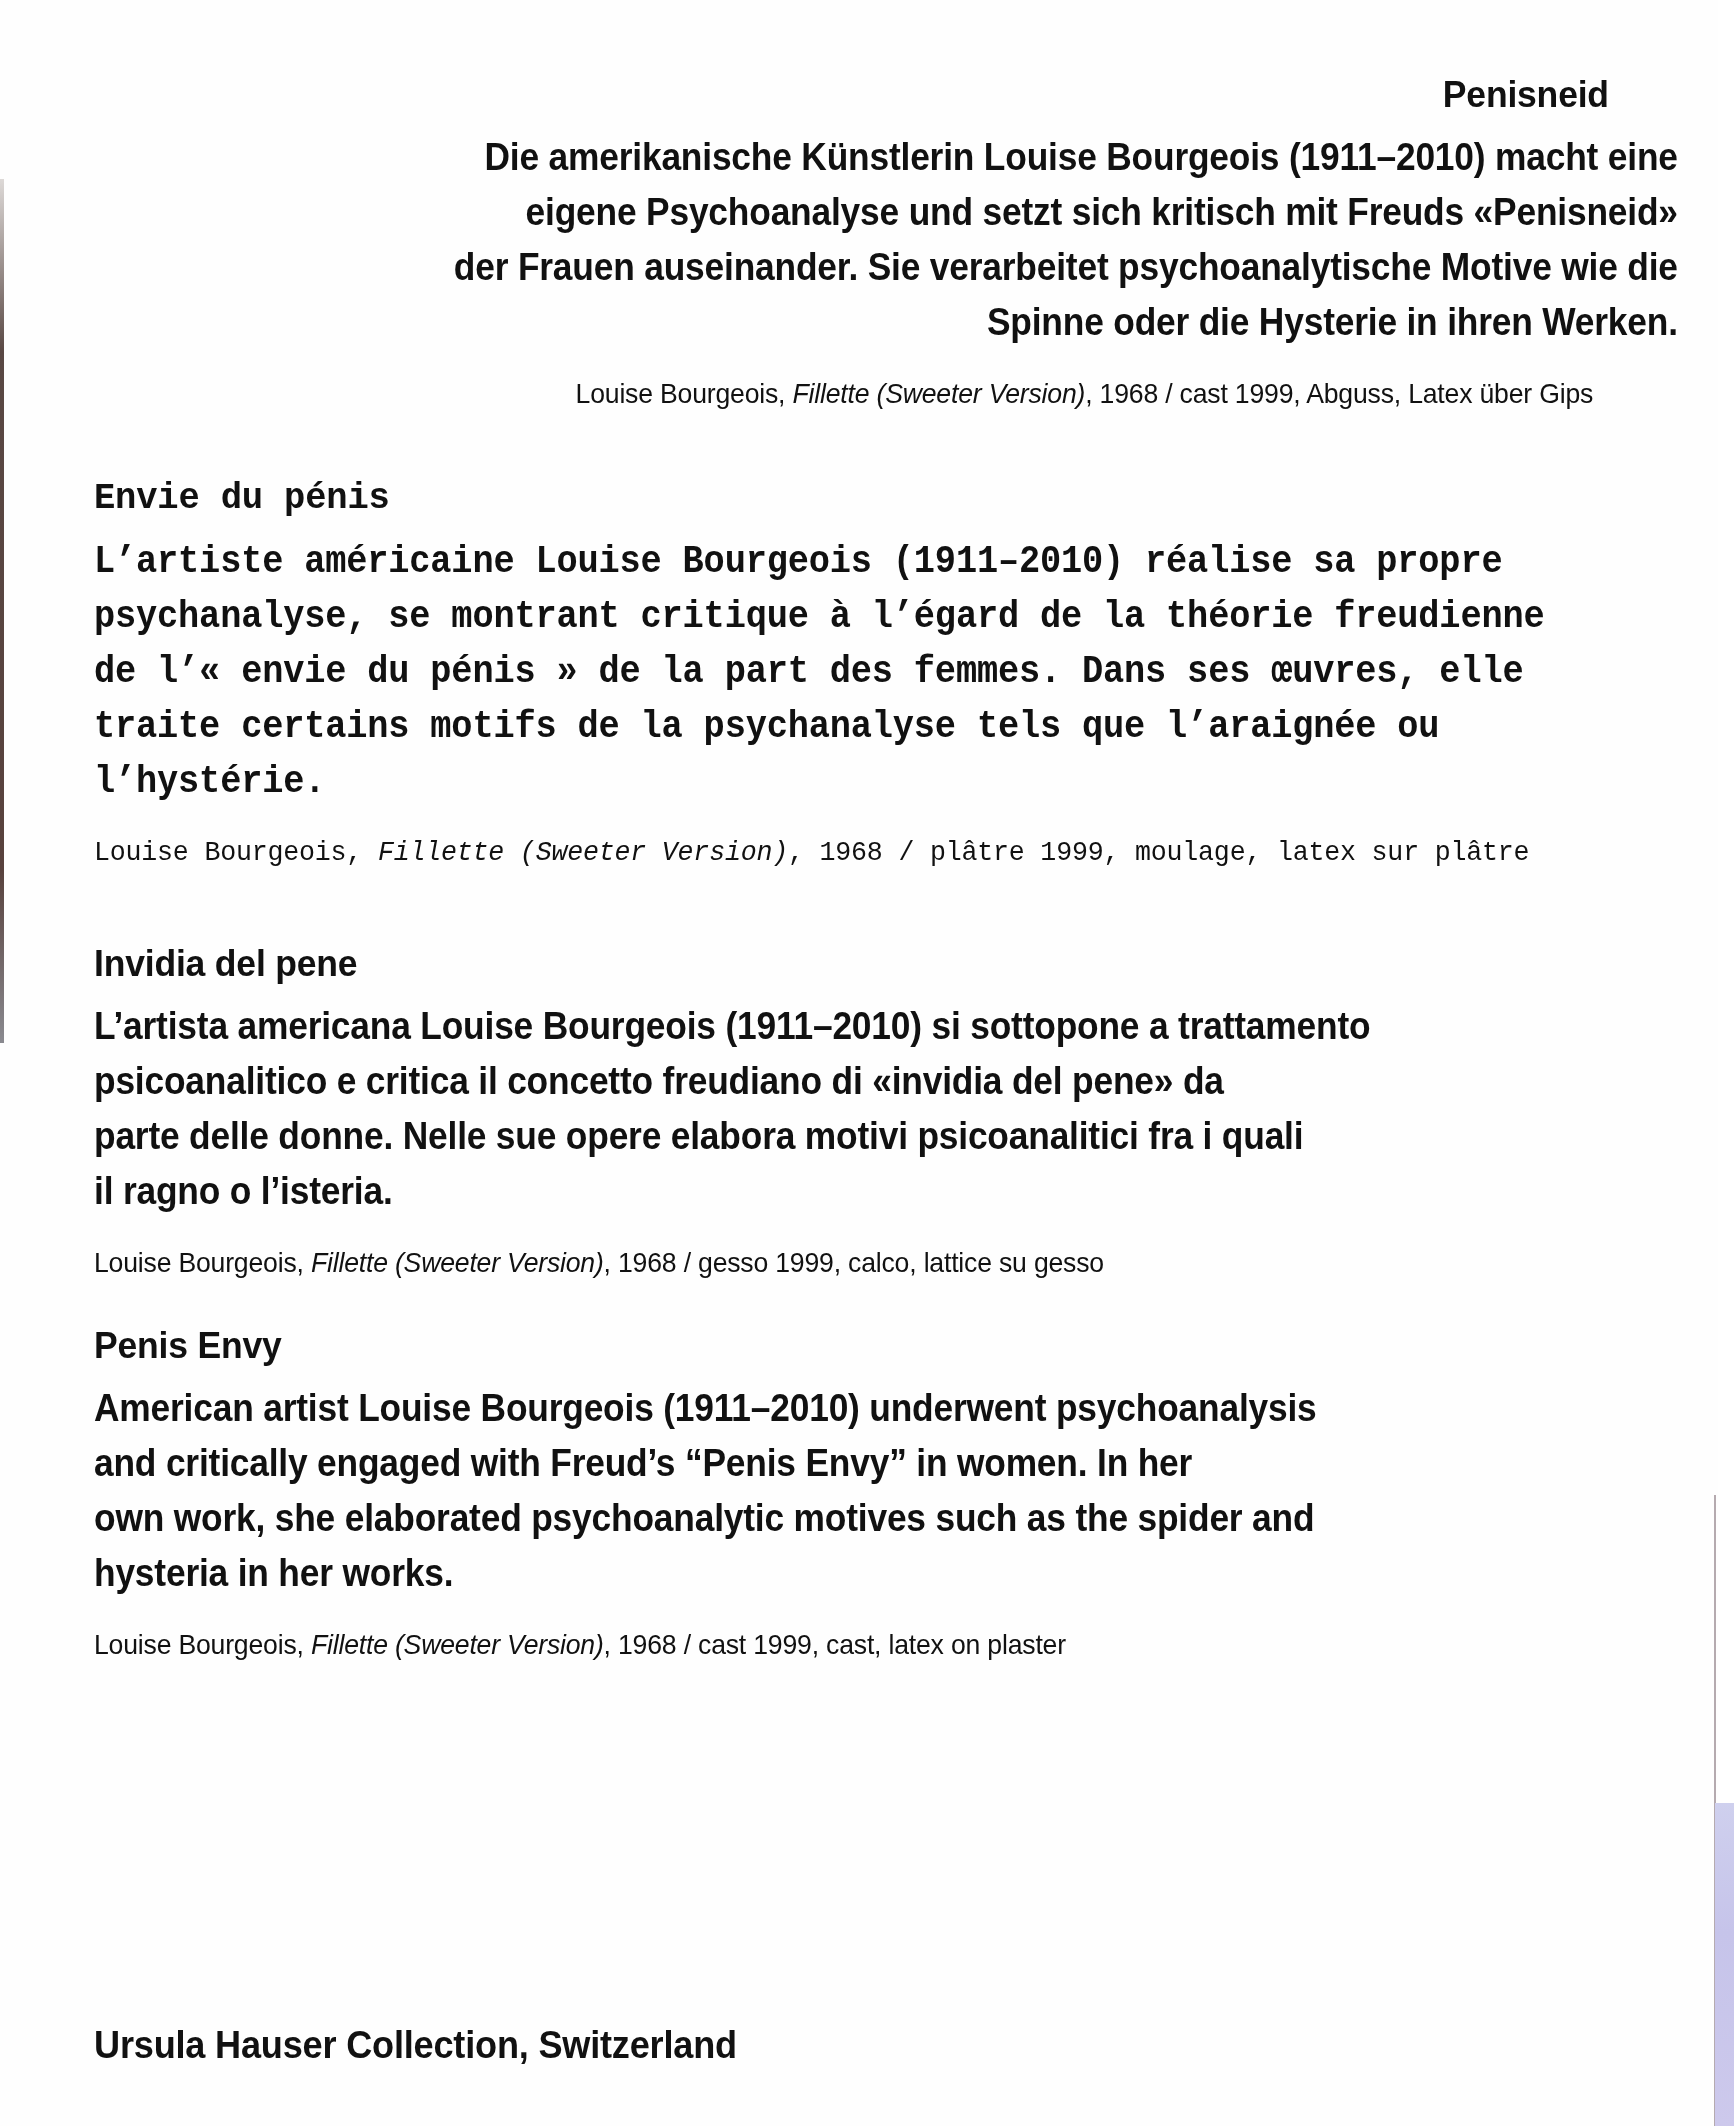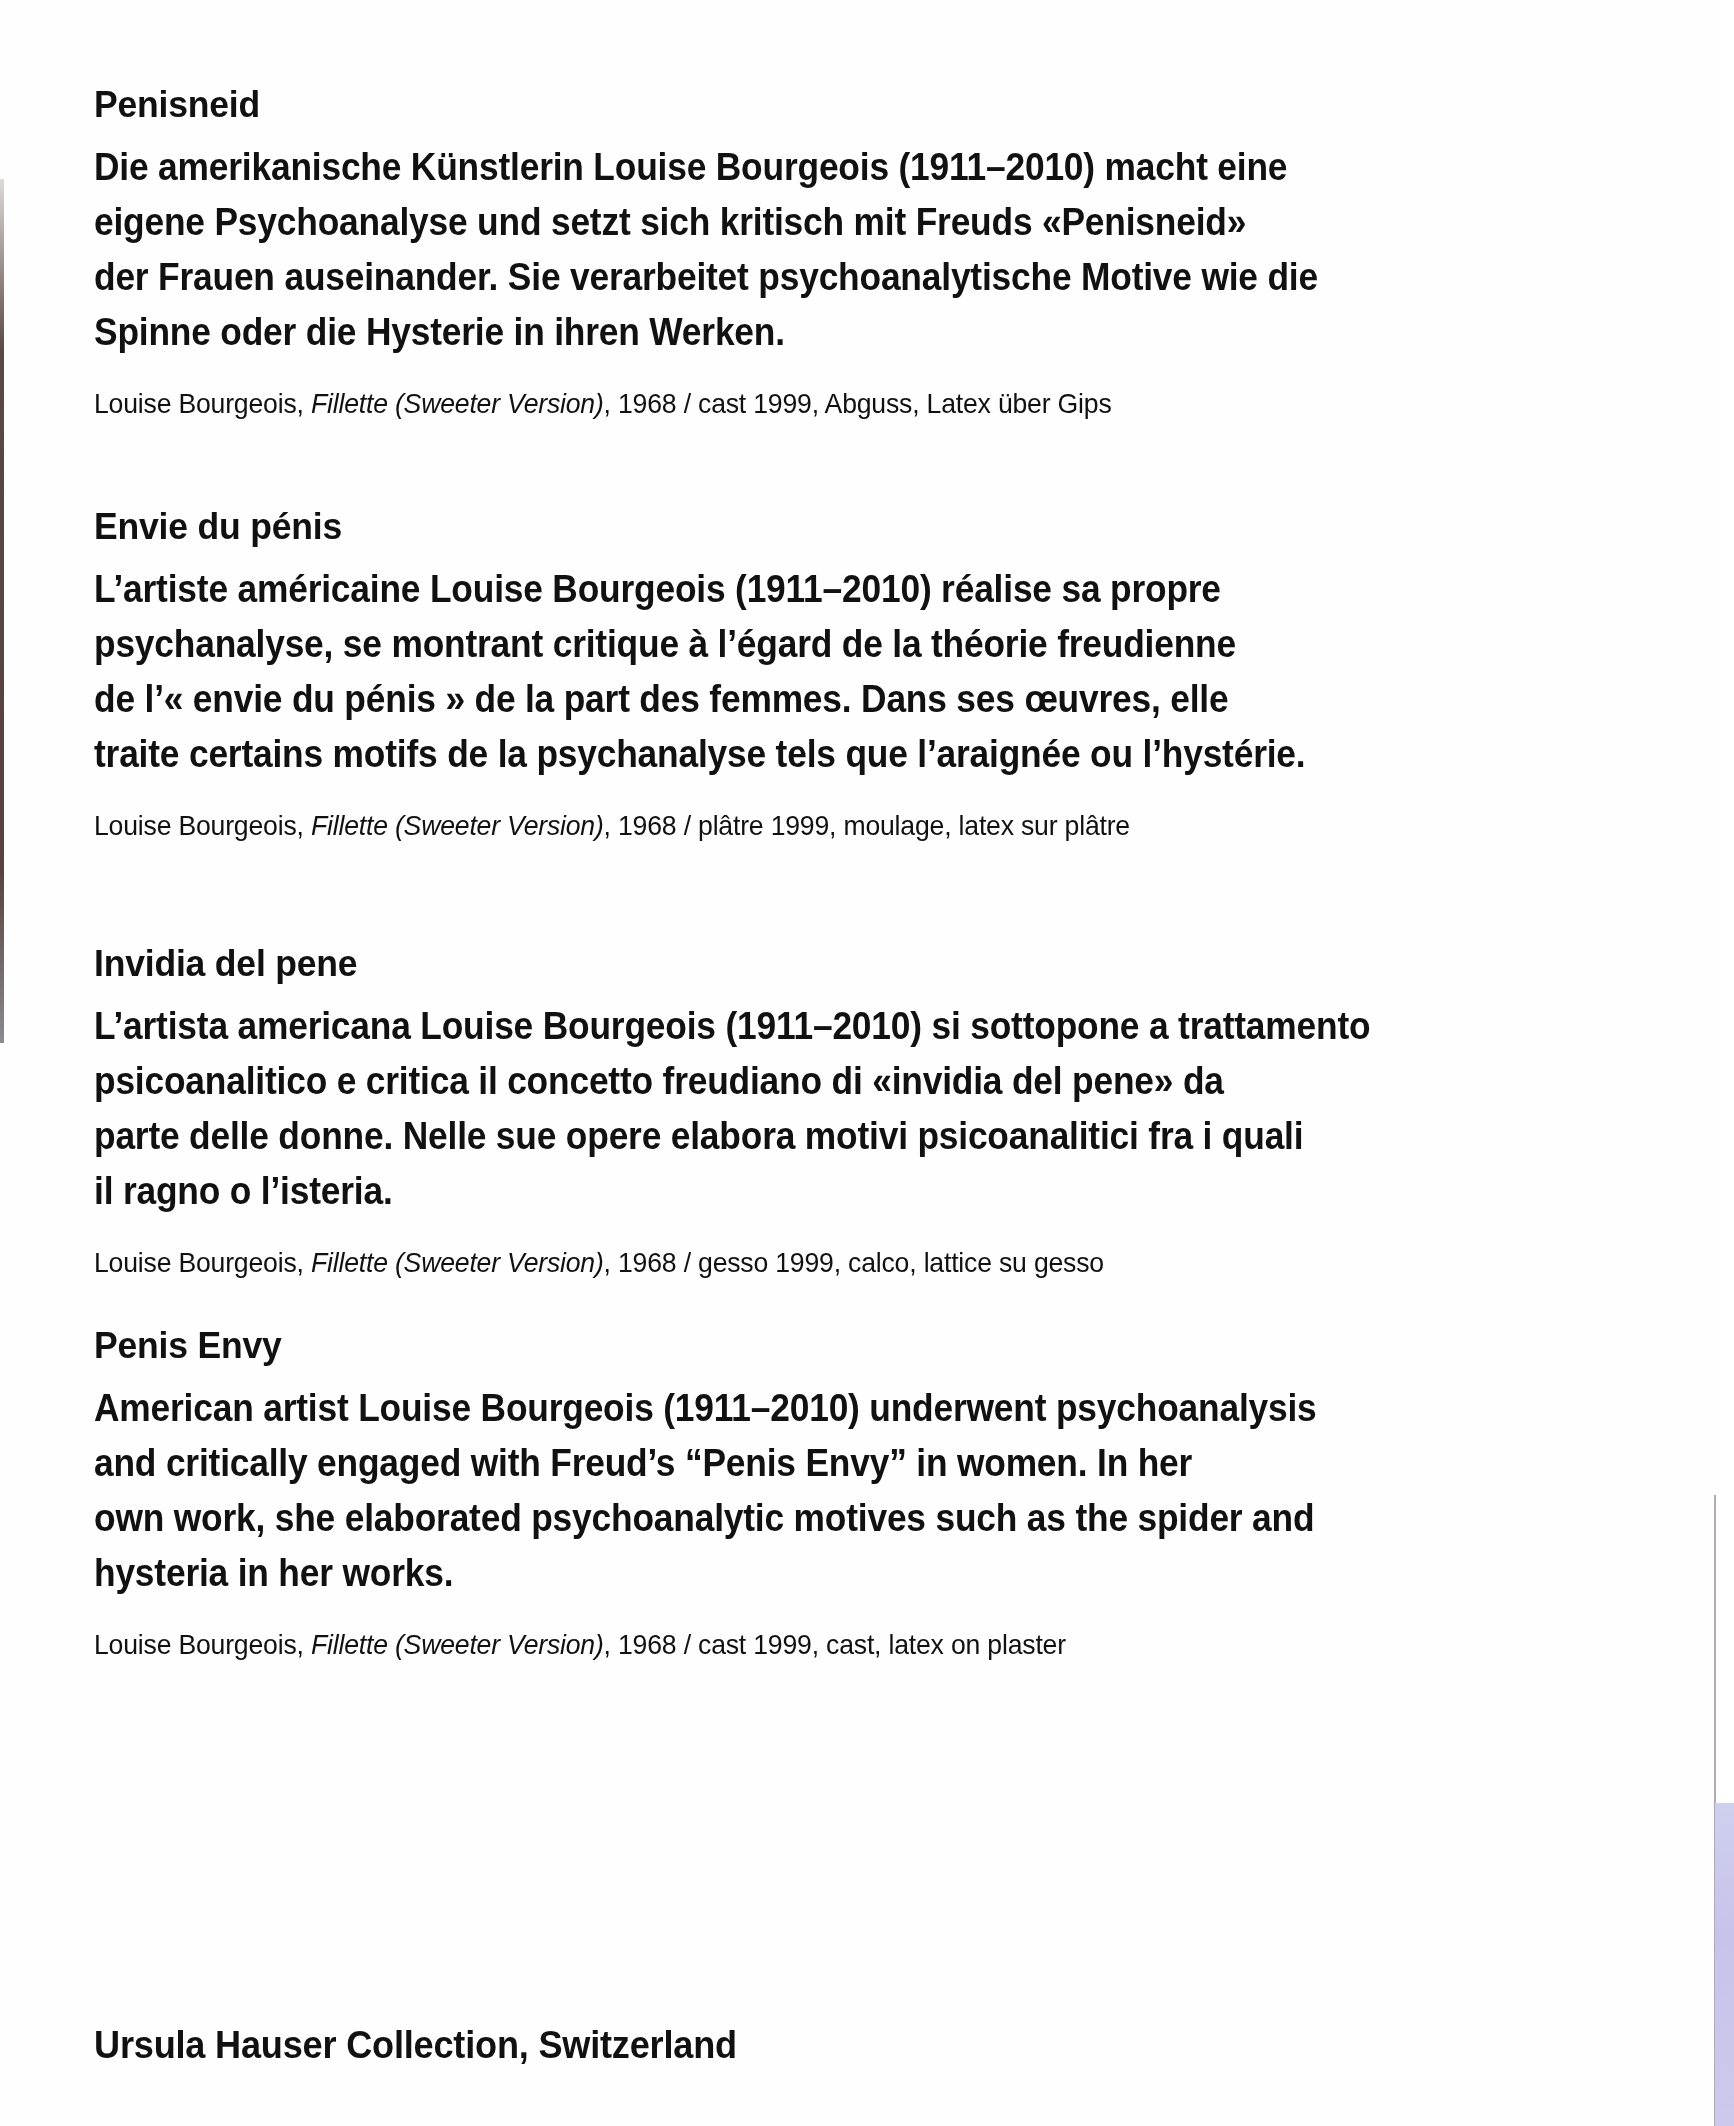--- a/index.html
+++ b/index.html
@@ -77,22 +77,22 @@
       line-height: 37px;
       margin-top: 25px;
       letter-spacing: -0.2px;
       transform: scaleX(0.95);
       transform-origin: left;
       white-space: nowrap;
     }
     .caption .work-title {
       font-style: italic;
     }
-    #sec-de { top: 82px; }
-    #sec-fr { top: 504px; }
+    #sec-de { top: 72px; text-align: right; }
+    #sec-fr { top: 476px; font-family: Liberation Mono, monospace; }
     #sec-it { top: 915px; margin-top: 26px; }
     #sec-en { top: 1323px; }
     .collection {
       position: absolute;
       left: 94px;
       top: 2022px;
       font-weight: bold;
       font-size: 38px;
       line-height: 47px;
       letter-spacing: -0.2px;

